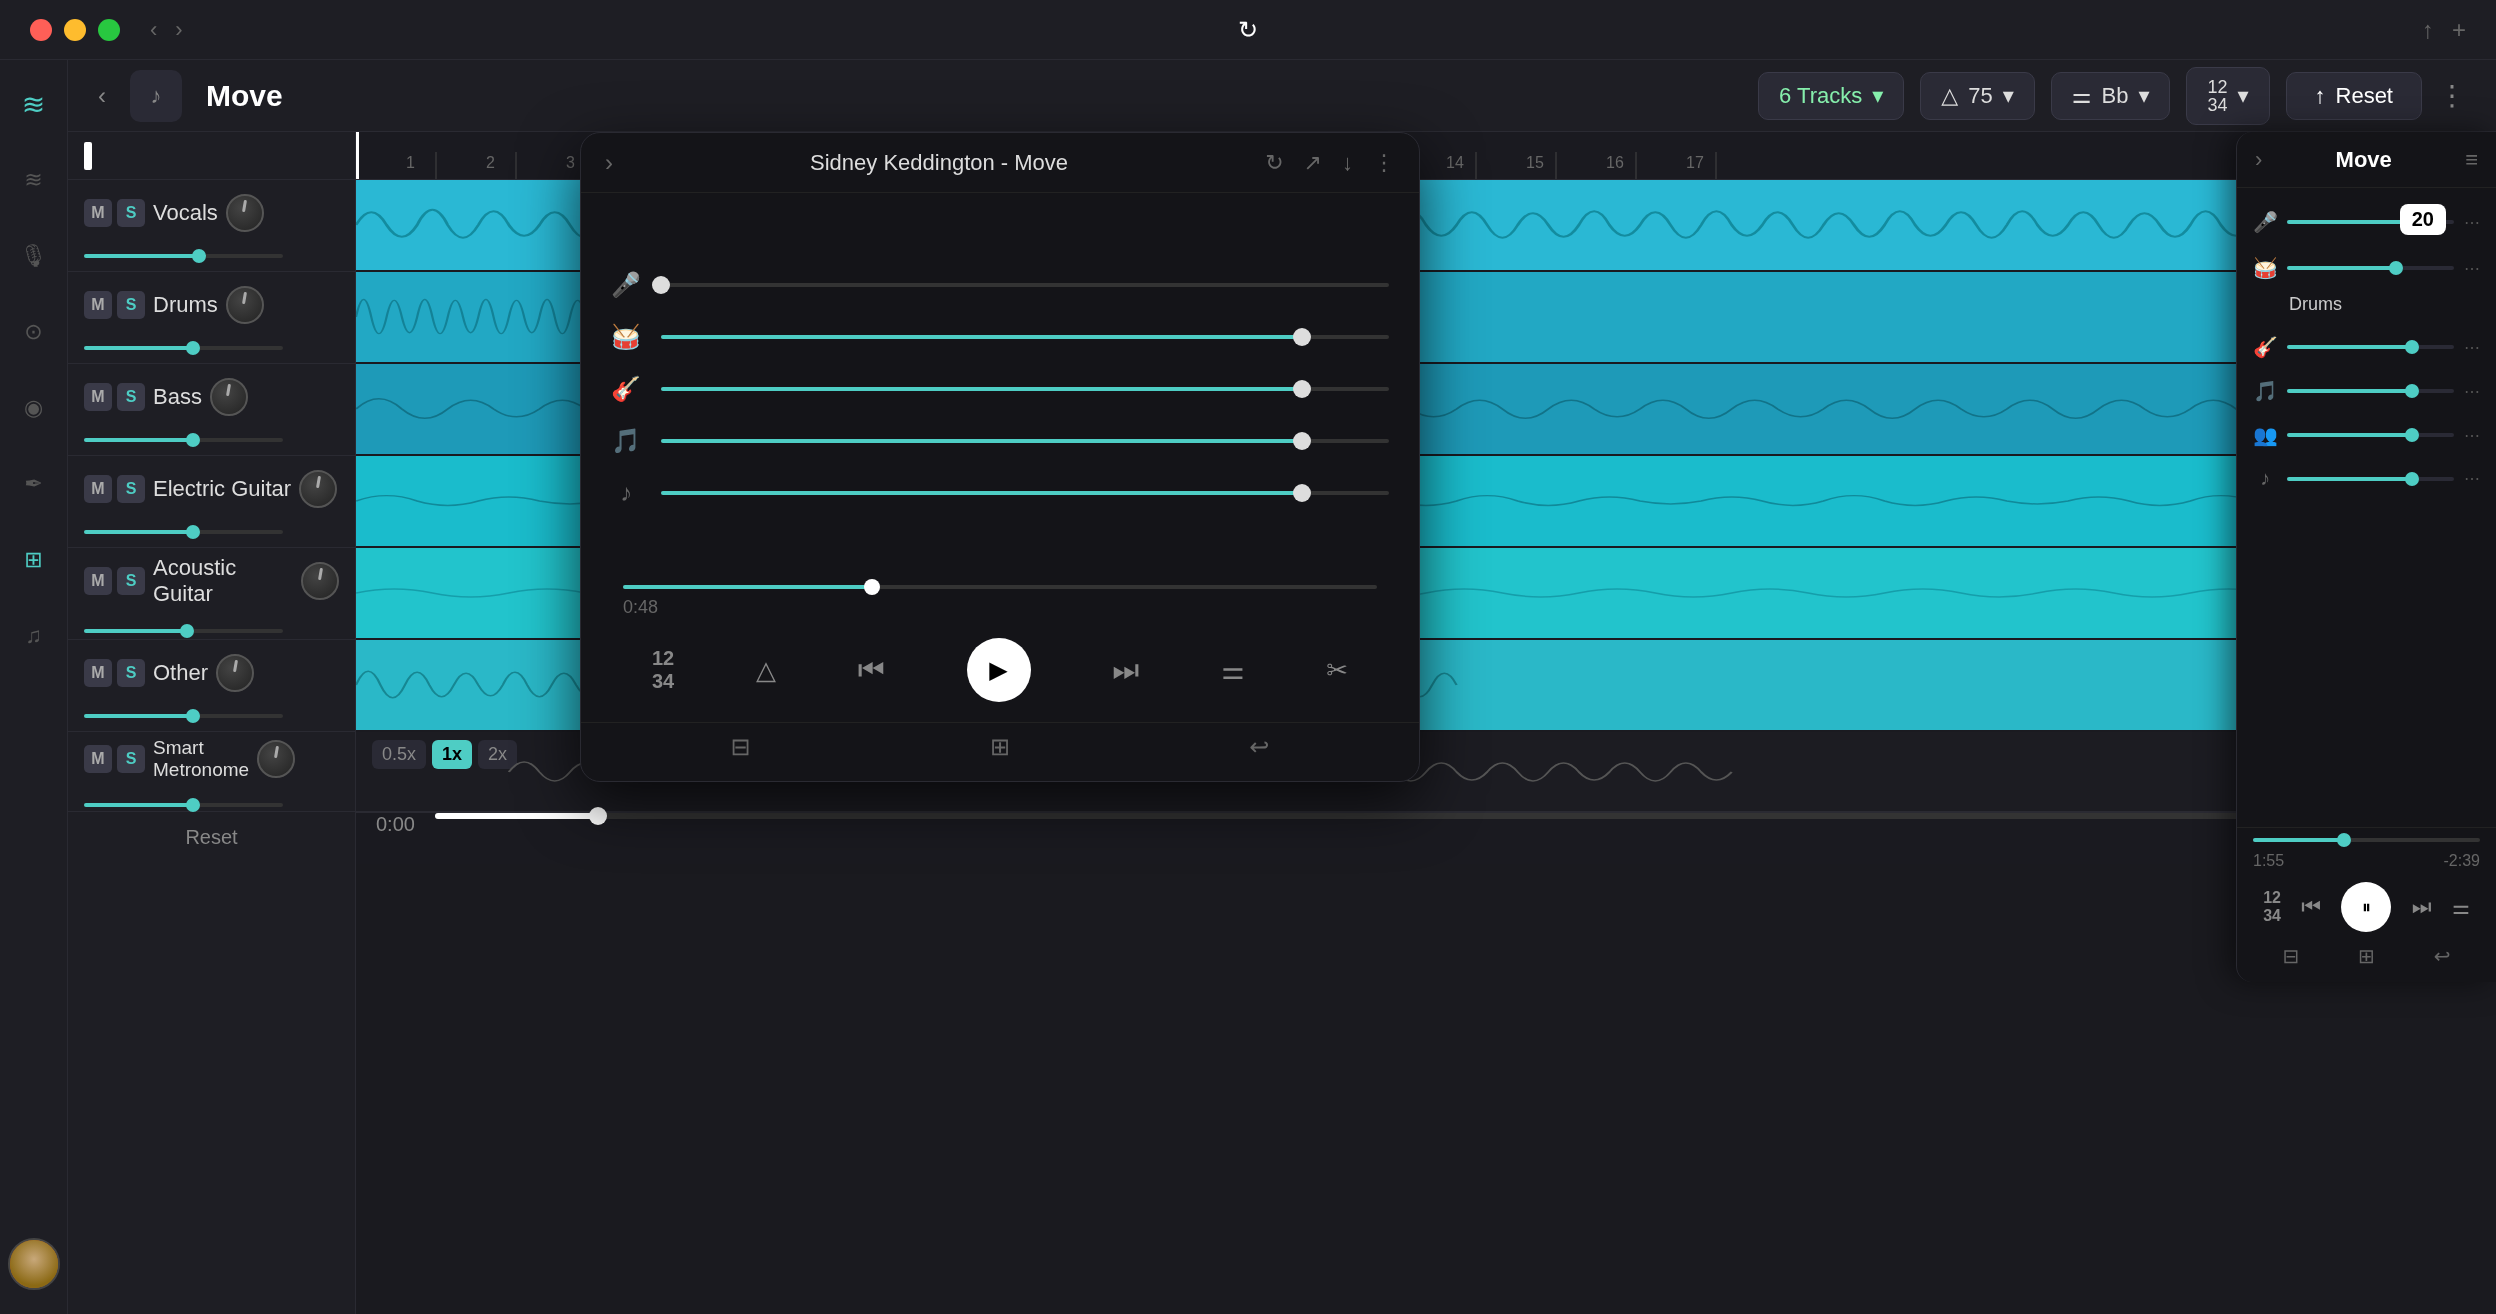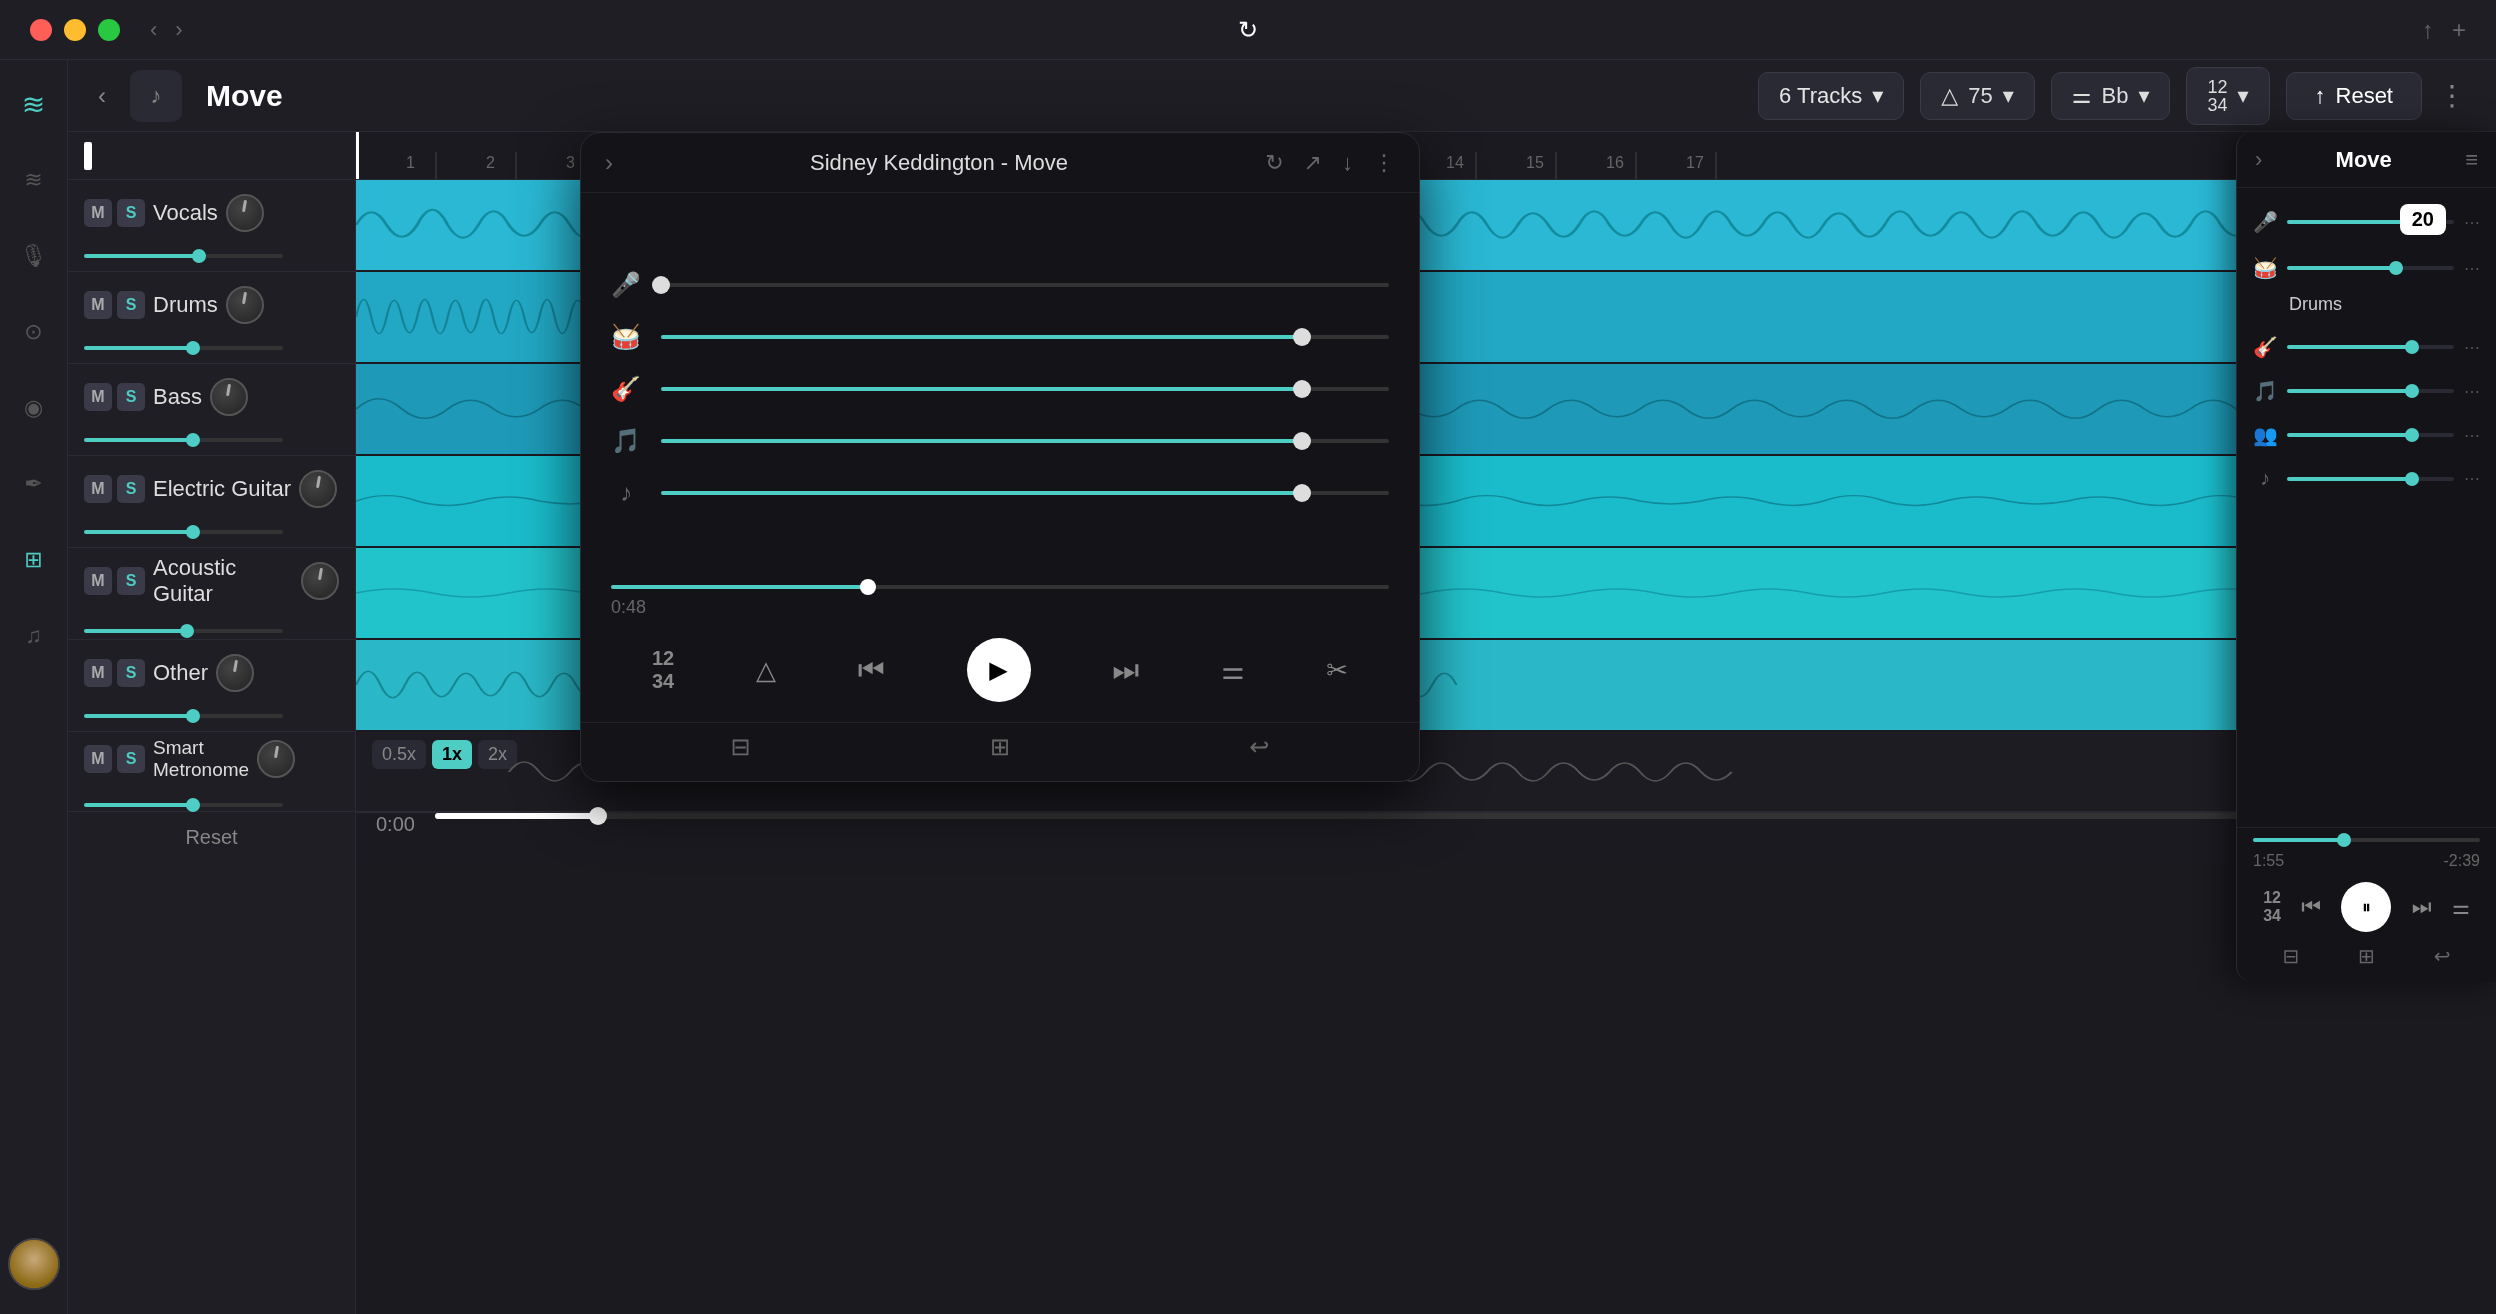--- a/index.html
+++ b/index.html
@@ -90,21 +90,21 @@
     .header-controls { margin-left: auto; display: flex; align-items: center; gap: 16px; }
     .ctrl-btn {
       background: #2a2a35;
       border: 1px solid #3a3a48;
       border-radius: 10px;
       padding: 10px 20px;
       color: #ddd;
       display: flex; align-items: center; gap: 10px;
       font-size: 22px; cursor: pointer;
     }
-    .ctrl-btn.tracks-btn { color: #e5e5e5; font-weight: 500; }
+    .ctrl-btn.tracks-btn { color: #86efac; font-weight: 500; }
     .export-btn {
       background: #2a2a35;
       border: 1px solid #3a3a48;
       border-radius: 10px;
       padding: 10px 28px;
       color: #fff;
       display: flex; align-items: center; gap: 10px;
       font-size: 22px; cursor: pointer; font-weight: 500;
     }
     .more-btn { color: #888; font-size: 28px; cursor: pointer; }
@@ -298,21 +298,21 @@
       flex: 1; height: 4px; background: #333; border-radius: 2px; position: relative;
     }
     .mixer-slider-fill { height: 100%; background: #4ecdc4; border-radius: 2px; }
     .mixer-thumb {
       width: 18px; height: 18px;
       background: #ddd; border-radius: 50%;
       position: absolute; top: -7px;
       transform: translateX(-50%);
     }
     .modal-progress {
-      padding: 0 30px 10px;
+      padding: 0 42px 10px;
     }
     .modal-progress-bar {
       height: 4px; background: #333; border-radius: 2px; position: relative;
     }
     .modal-progress-fill { height: 100%; background: #4ecdc4; border-radius: 2px; width: 33%; }
     .modal-progress-thumb {
       width: 16px; height: 16px;
       background: #fff; border-radius: 50%;
       position: absolute; top: -6px; left: 33%;
       transform: translateX(-50%);

